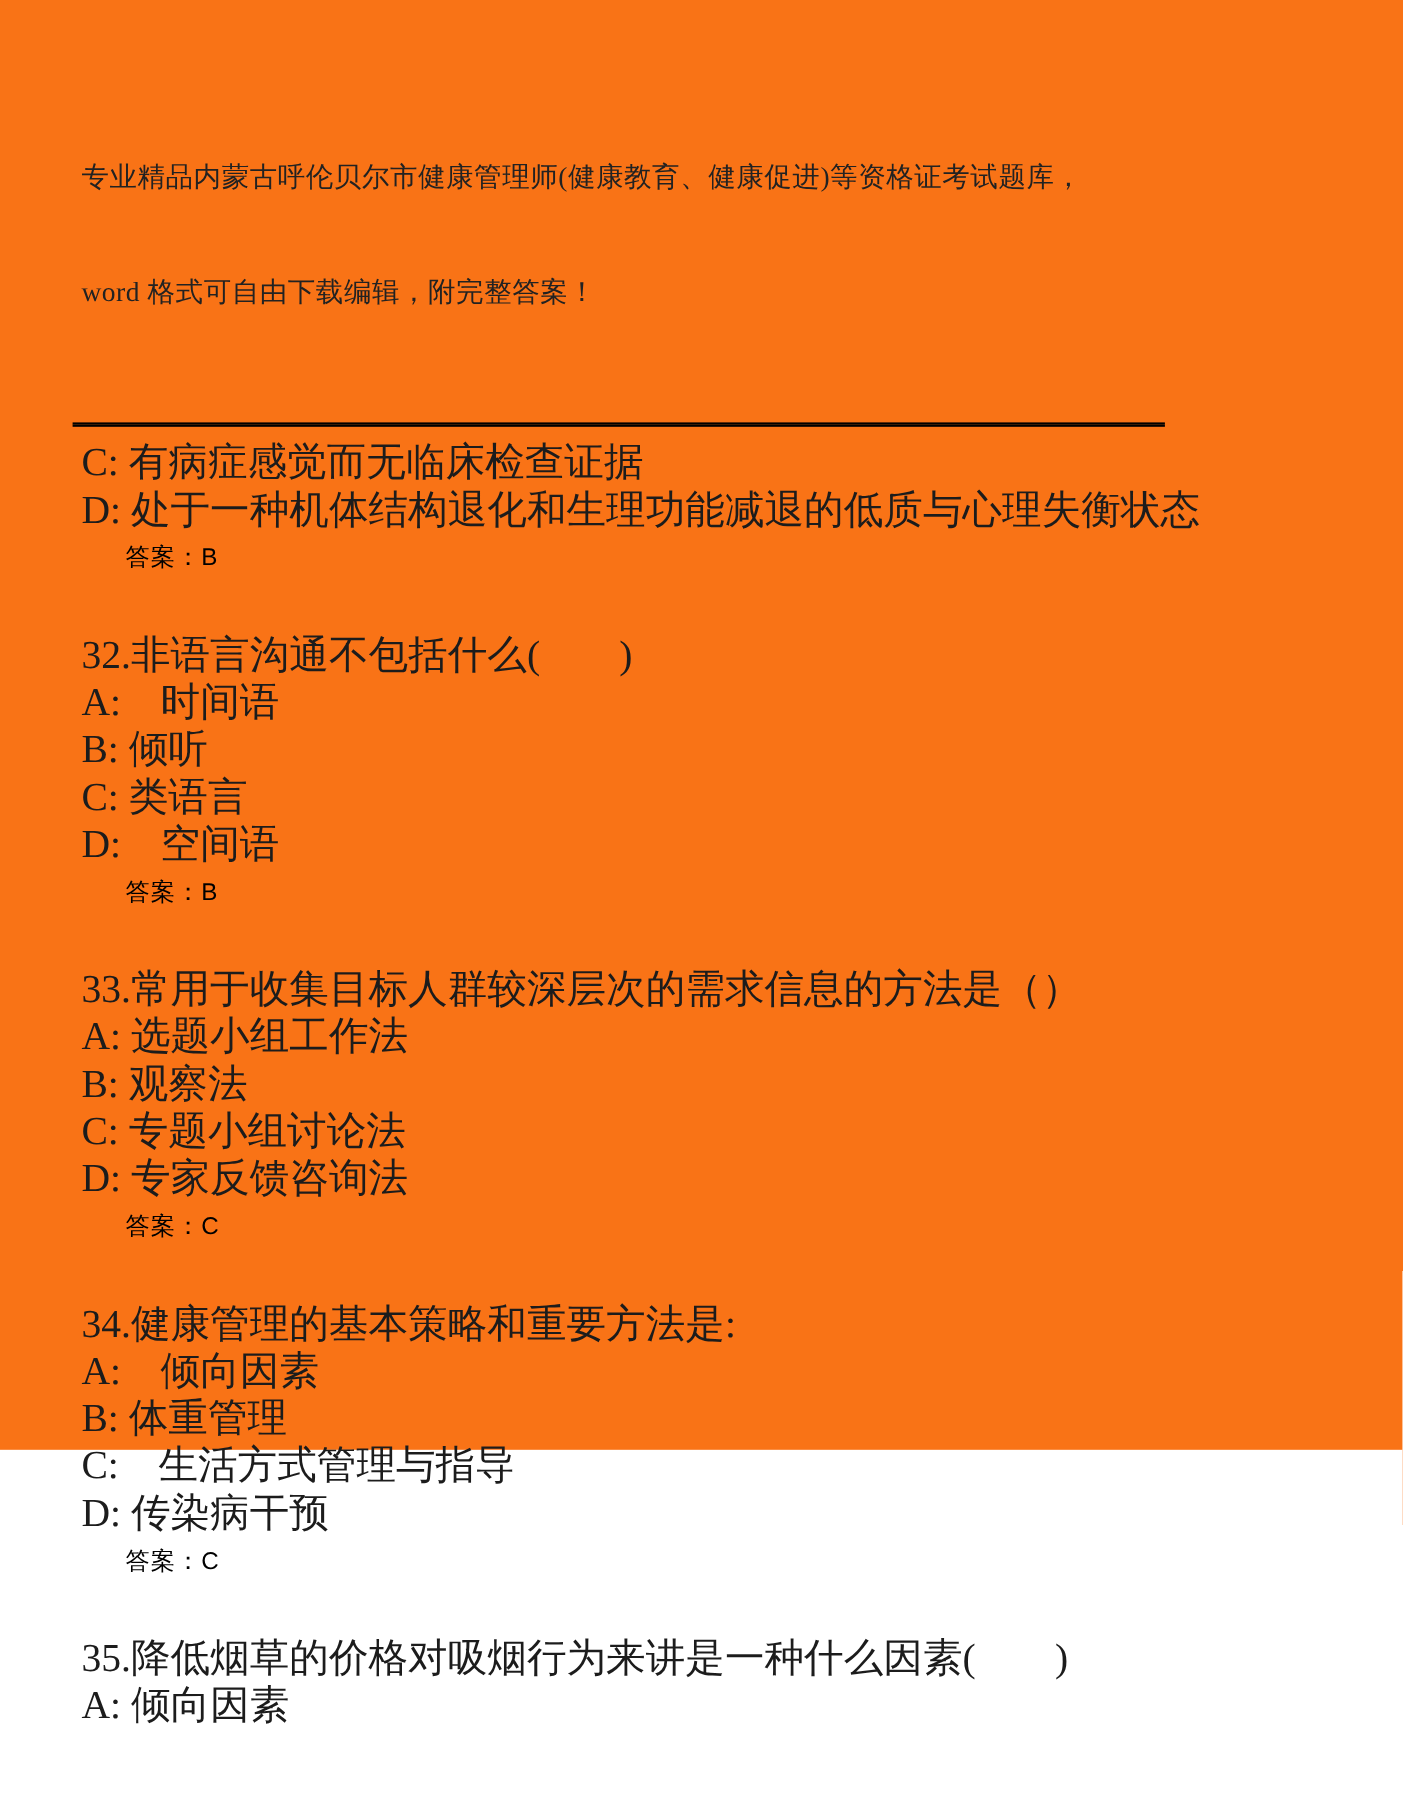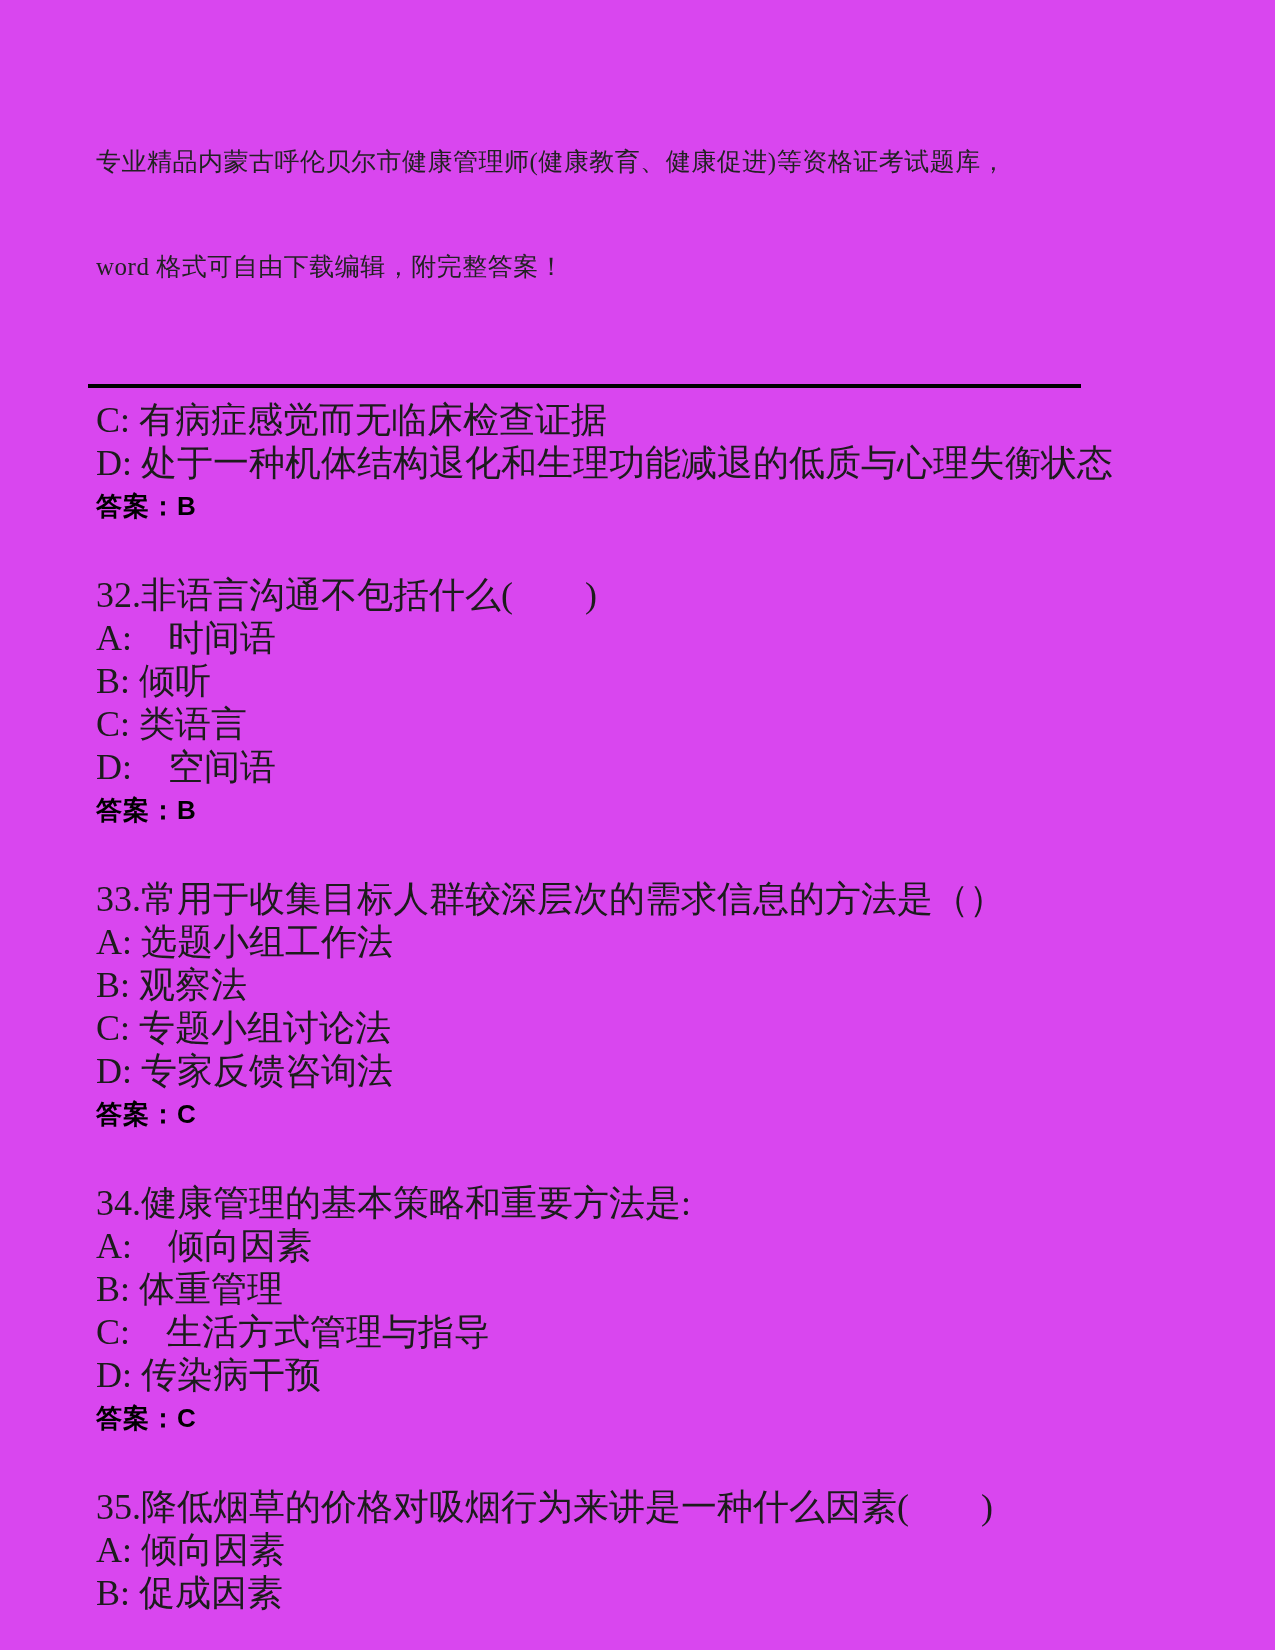--- a/index.html
+++ b/index.html
@@ -9,23 +9,23 @@
     height: 1650px;
     position: relative;
     font-family: "Liberation Serif", "DejaVu Serif", serif;
     color: #1c1c1c;
     overflow: hidden;
   }
   .page {
     position: absolute;
     top: 0; left: 0;
     width: 1275px;
-    height: 1650px;
-    background: #d946ef;
-    padding: 0 112px 0 96px;
+    height: 1318px;
+    background: #f97316;
+    padding: 0 112px 0 74px;
   }
   .doc-header {
     margin-top: 74px;
     font-size: 25px;
     line-height: 35px;
     letter-spacing: 0.5px;
     color: #222222;
     white-space: pre-wrap;
   }
   .header-separator {
@@ -40,25 +40,26 @@
   .question-block { margin-top: 46px; }
   .question-block.partial { margin-top: 11px; }
   .line {
     font-size: 36px;
     line-height: 43px;
     white-space: pre-wrap;
     color: #1c1c1c;
   }
   .q-number { }
   .answer-line {
-    font-weight: 700;
-    font-size: 26px;
+    font-weight: 400;
+    font-size: 22px;
     color: #000000;
     font-family: "Liberation Sans", "DejaVu Sans", sans-serif;
     letter-spacing: 1px;
+    margin-left: 40px;
   }
 </style>
 </head>
 <body>
 
 <div class="page">
 
   <header class="doc-header">
     <div>专业精品内蒙古呼伦贝尔市健康管理师(健康教育、健康促进)等资格证考试题库，</div>
     <div>word 格式可自由下载编辑，附完整答案！</div>
@@ -102,18 +103,17 @@
           <div class="line option-line">B: 体重管理</div>
           <div class="line option-line">C:　生活方式管理与指导</div>
           <div class="line option-line">D: 传染病干预</div>
           <div class="line answer-line">答案：C</div>
   </section>
 
   <section class="question-block">
     <div class="line question-line"><span class="q-number">35.</span><span>降低烟草的价格对吸烟行为来讲是一种什么因素(　　)</span></div>
 
     <div class="line option-line">A: 倾向因素</div>
-          <div class="line option-line">B: 促成因素</div>
   </section>
 </div>
 
   </main>
 </div>
 
 </body></html>

